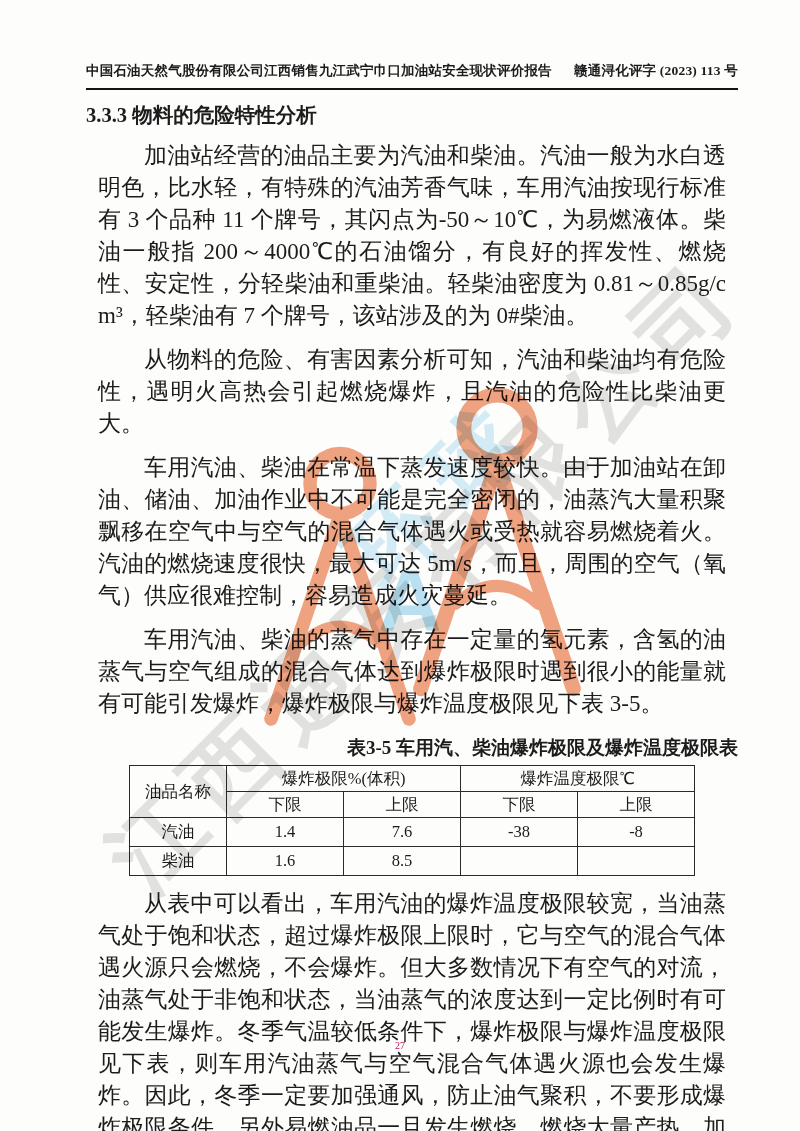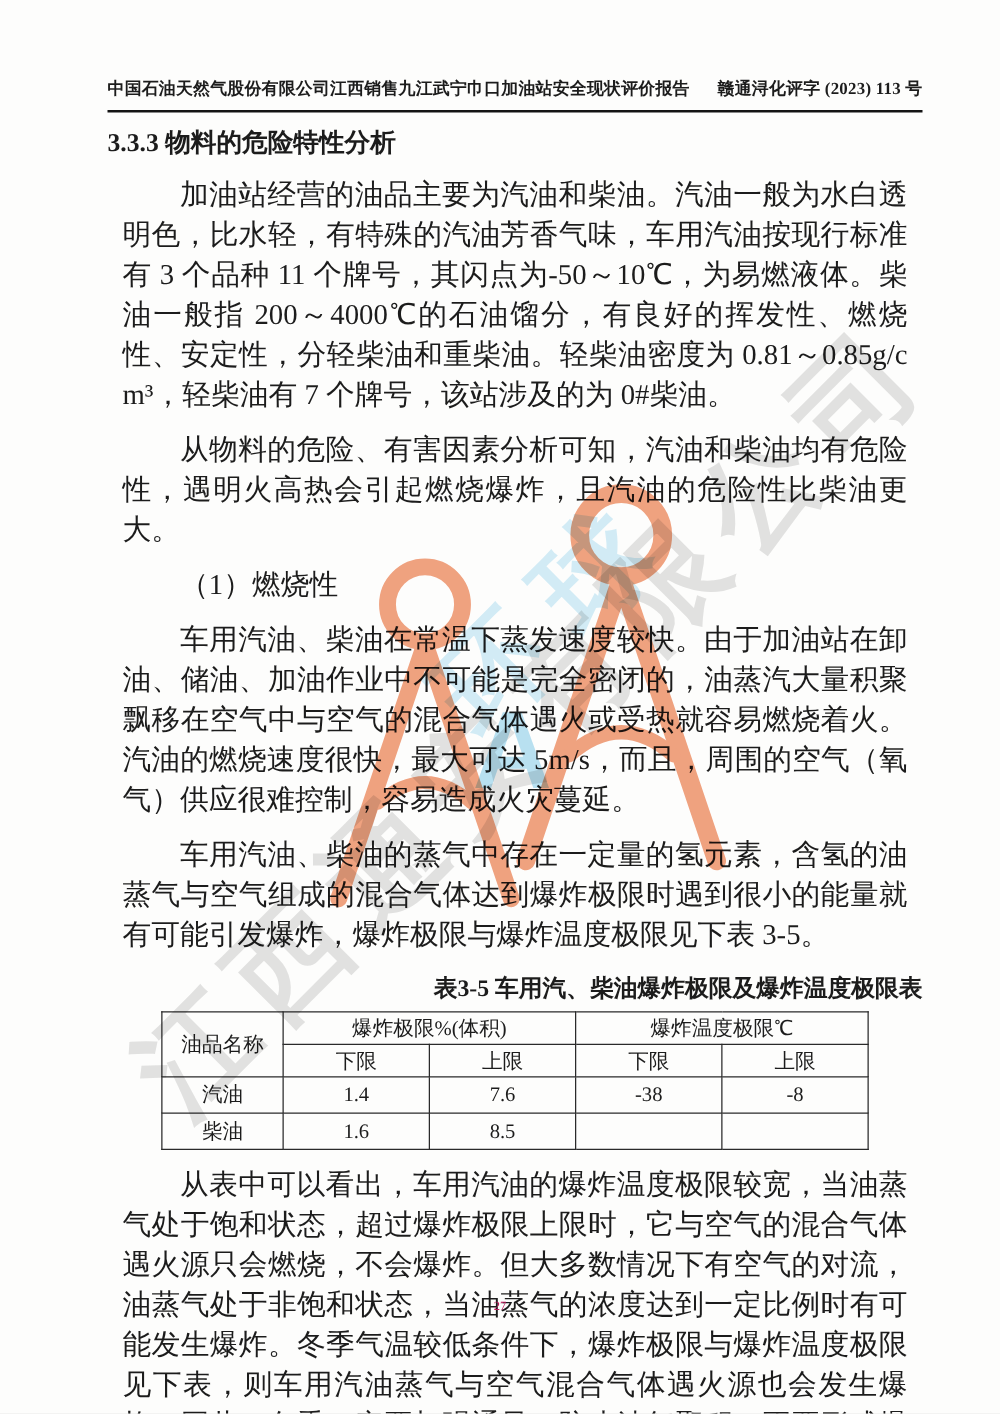--- a/index.html
+++ b/index.html
@@ -70,21 +70,20 @@
     <span>中国石油天然气股份有限公司江西销售九江武宁巾口加油站安全现状评价报告</span>
     <span>赣通浔化评字 (2023) 113 号</span>
   </div>
   <div class="hdr-rule"></div>
 
   <div class="main">
     <div class="sec-heading">3.3.3 物料的危险特性分析</div>
 
     <p class="para">加油站经营的油品主要为汽油和柴油。汽油一般为水白透明色，比水轻，有特殊的汽油芳香气味，车用汽油按现行标准有 3 个品种 11 个牌号，其闪点为-50～10℃，为易燃液体。柴油一般指 200～4000℃的石油馏分，有良好的挥发性、燃烧性、安定性，分轻柴油和重柴油。轻柴油密度为 0.81～0.85g/cm³，轻柴油有 7 个牌号，该站涉及的为 0#柴油。</p>
     <p class="para">从物料的危险、有害因素分析可知，汽油和柴油均有危险性，遇明火高热会引起燃烧爆炸，且汽油的危险性比柴油更大。</p>
-    <p class="para">（1）燃烧性</p>
     <p class="para">车用汽油、柴油在常温下蒸发速度较快。由于加油站在卸油、储油、加油作业中不可能是完全密闭的，油蒸汽大量积聚飘移在空气中与空气的混合气体遇火或受热就容易燃烧着火。汽油的燃烧速度很快，最大可达 5m/s，而且，周围的空气（氧气）供应很难控制，容易造成火灾蔓延。</p>
     <p class="para">车用汽油、柴油的蒸气中存在一定量的氢元素，含氢的油蒸气与空气组成的混合气体达到爆炸极限时遇到很小的能量就有可能引发爆炸，爆炸极限与爆炸温度极限见下表 3-5。</p>
 
     <div class="tbl-title">表3-5 车用汽、柴油爆炸极限及爆炸温度极限表</div>
 
     <table class="limits">
       <tbody>
           <tr class="hrow">
         <th class="cw1" rowspan="2">油品名称</th>
         <th colspan="2">爆炸极限%(体积)</th>

